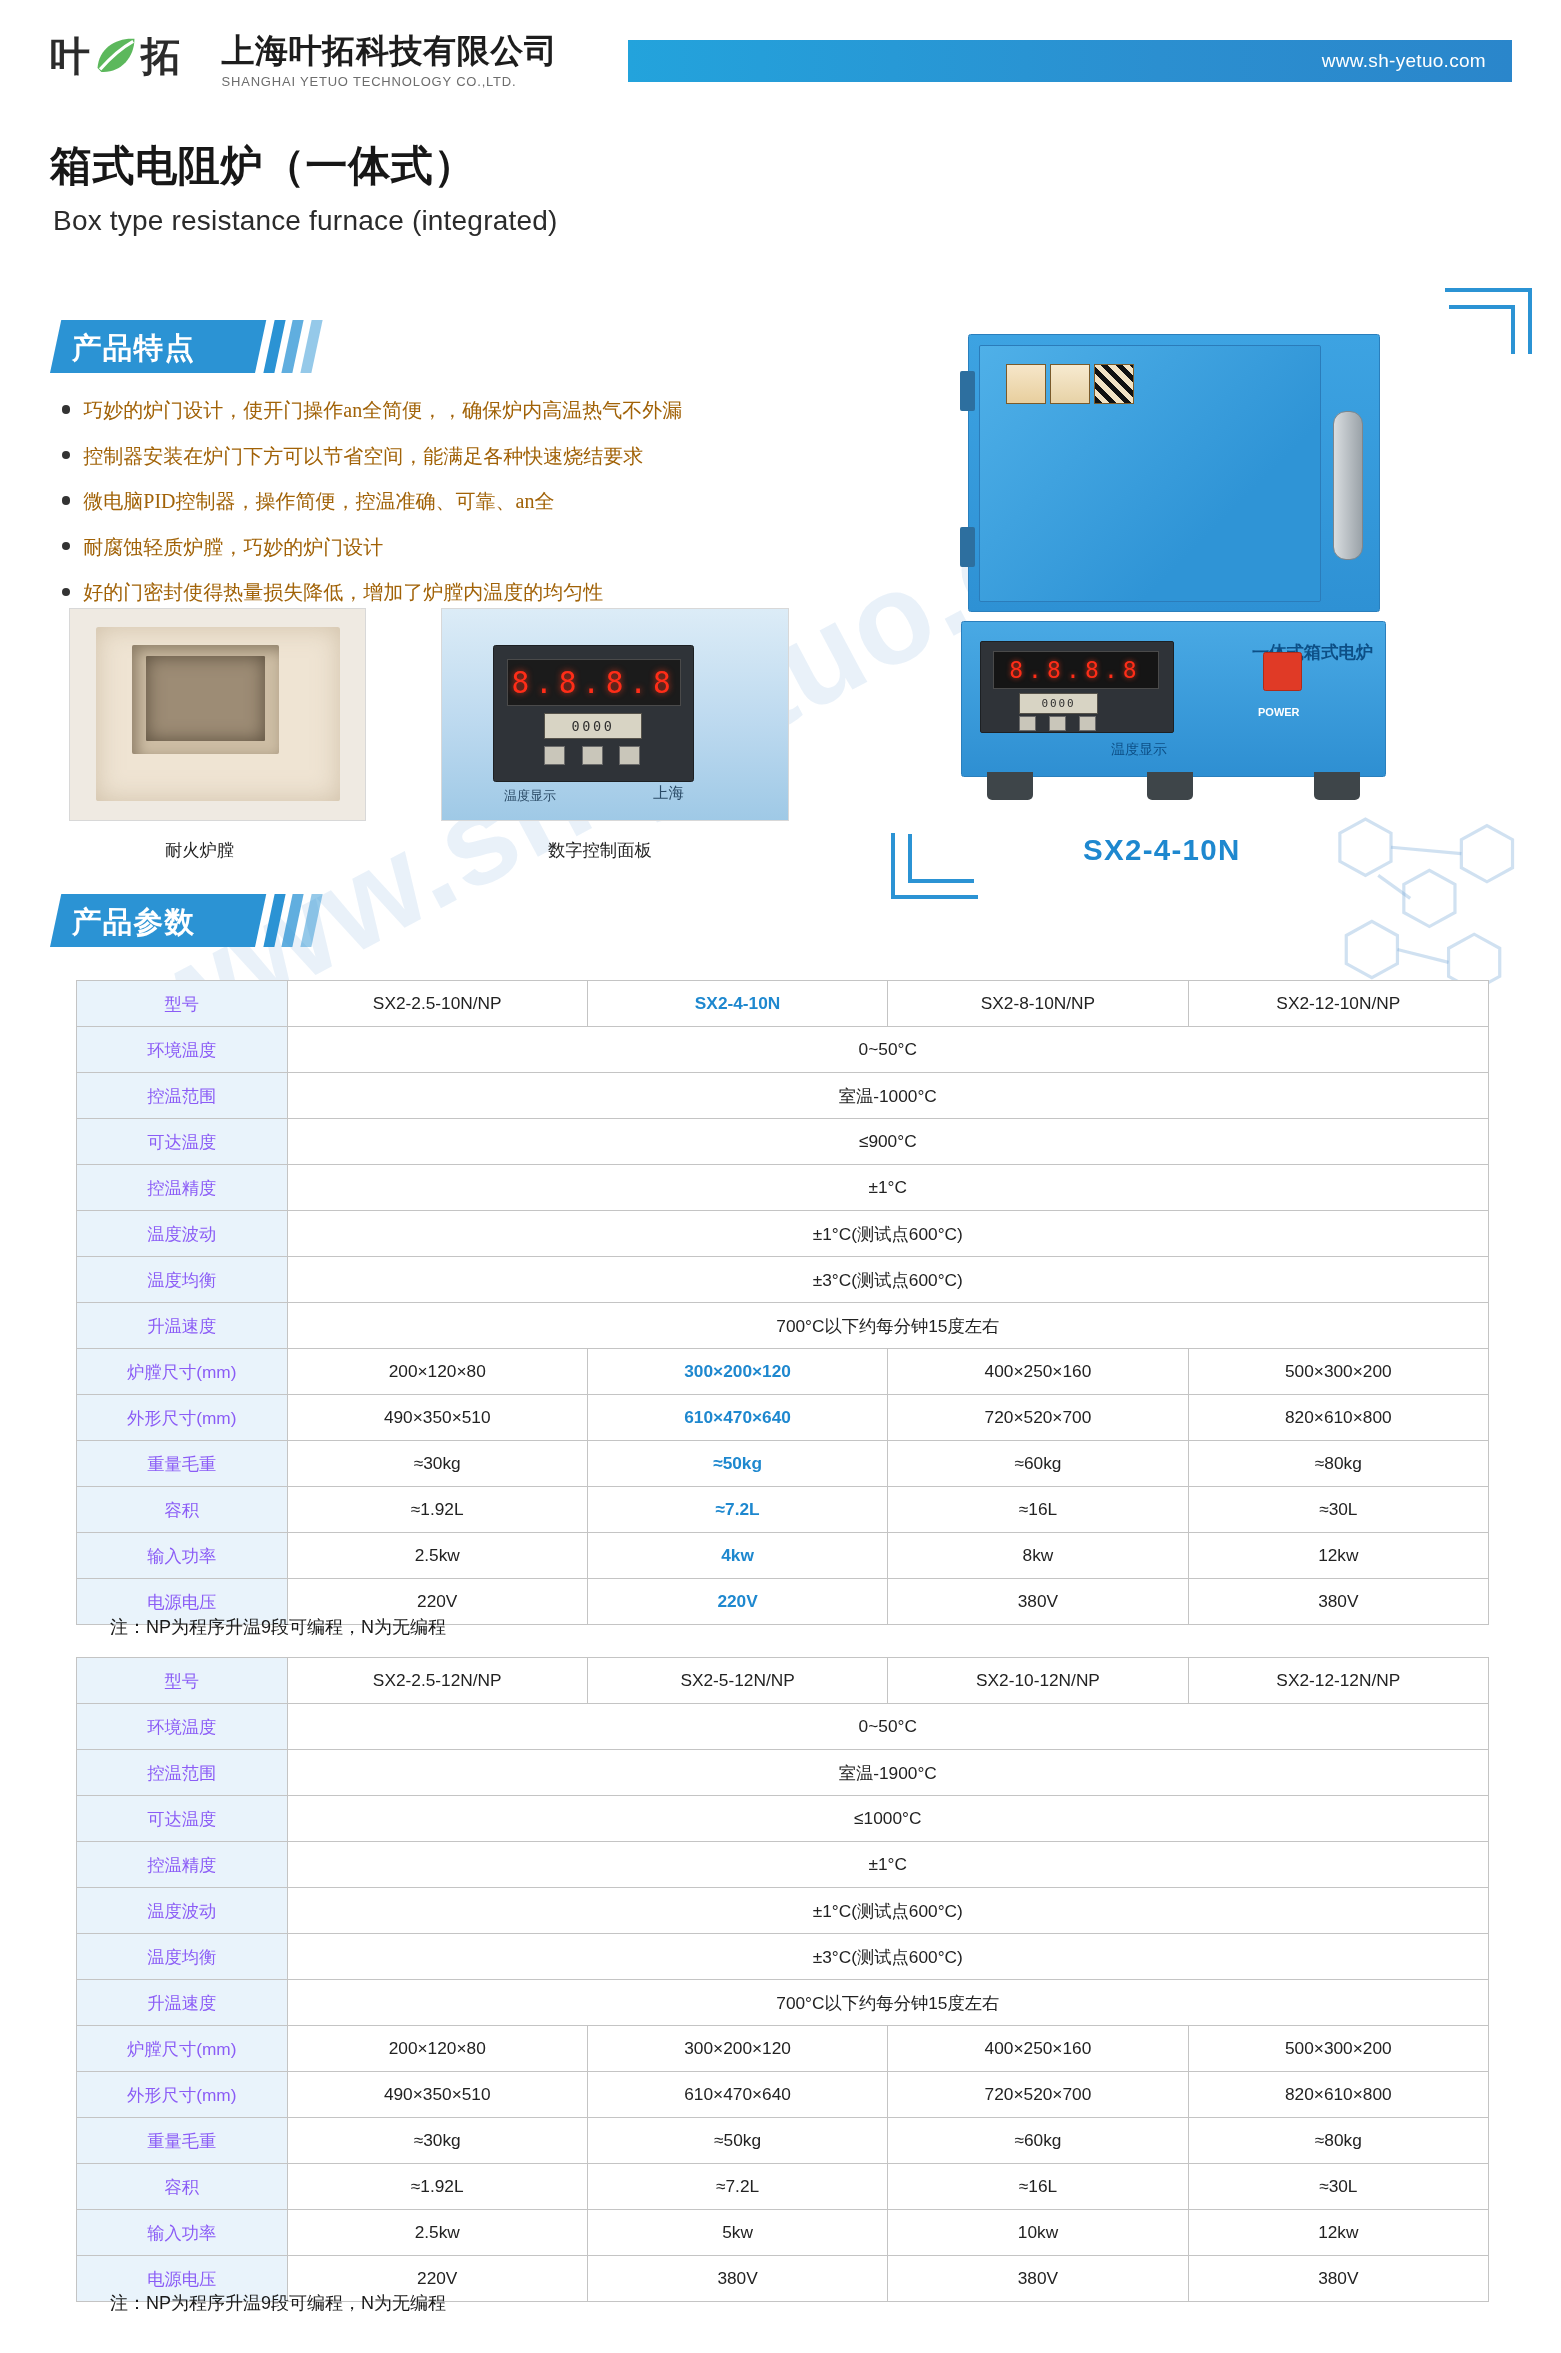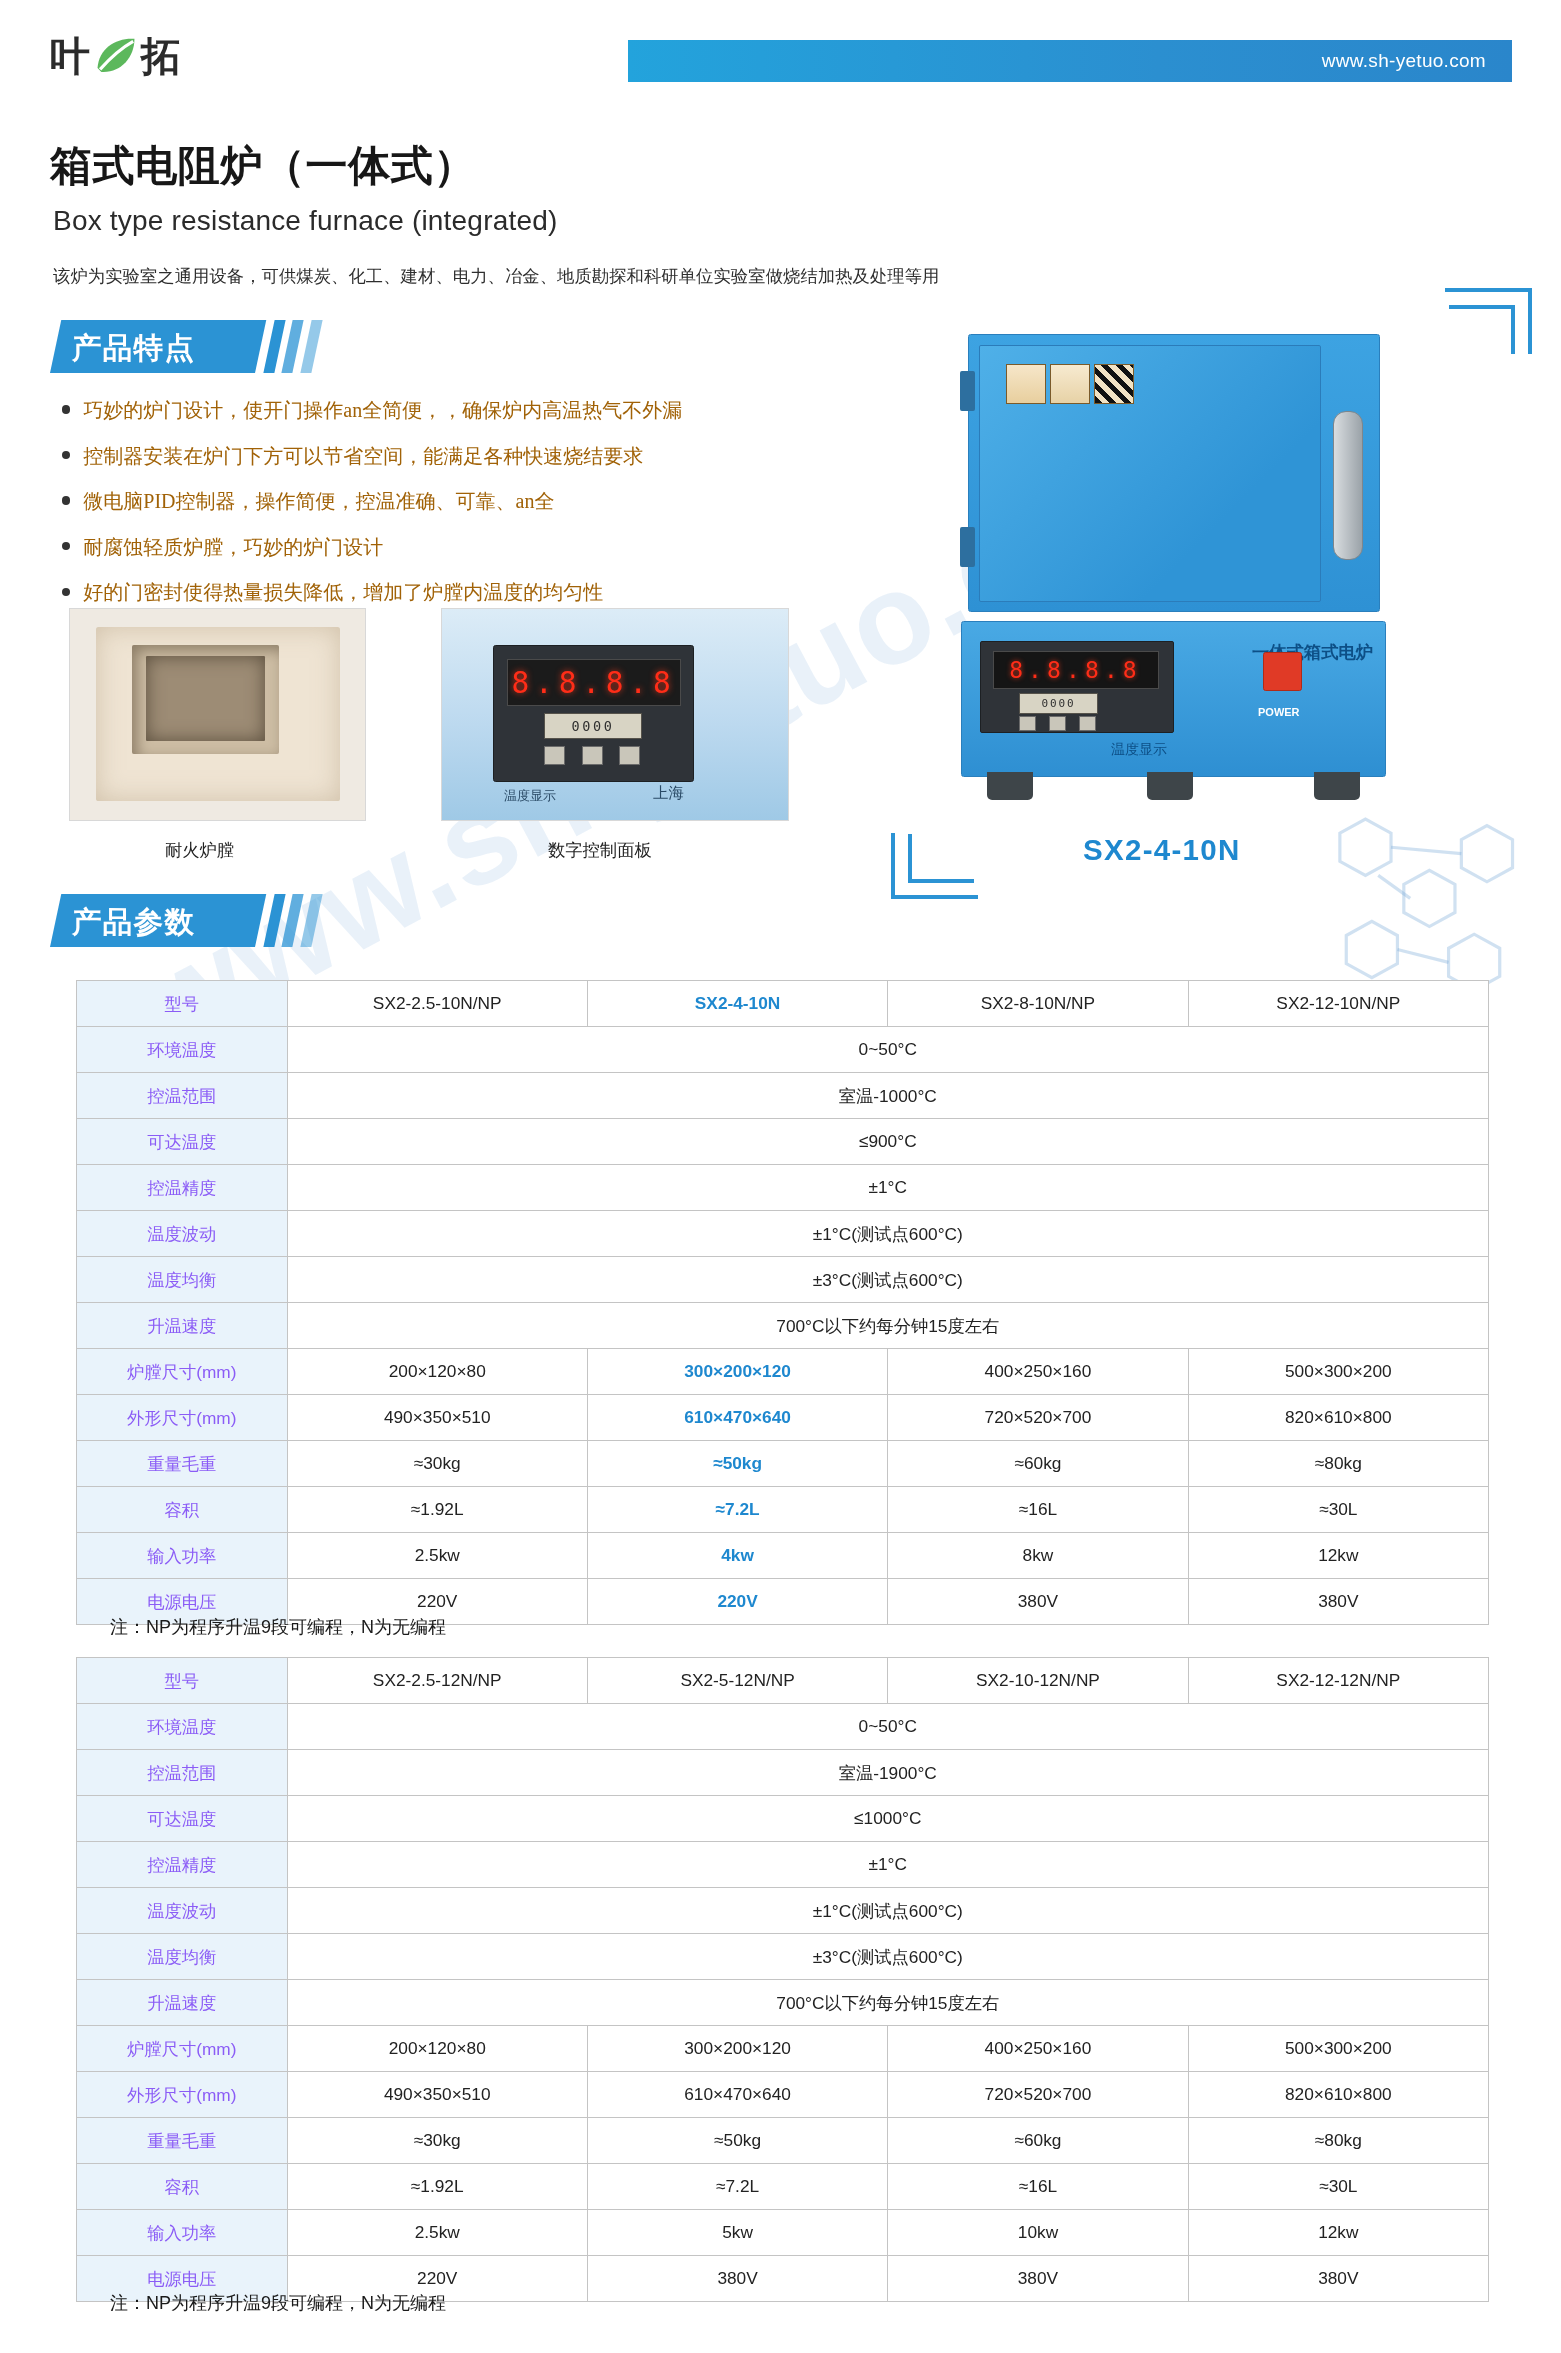--- a/index.html
+++ b/index.html
@@ -321,29 +321,32 @@
       <div class="logo-mark">
         <span class="logo-cn">叶</span>
         <span class="leaf">
           <svg width="42" height="40" viewBox="0 0 66 62">
             <path d="M4 50 C6 18 34 2 62 4 C62 34 40 58 10 56 Z" fill="#5cb85c"></path>
             <path d="M8 52 C24 34 42 18 60 8" stroke="#ffffff" stroke-width="5" fill="none"></path>
           </svg>
         </span>
         <span class="logo-cn">拓</span>
       </div>
+      <div class="logo-text">
+        <div class="logo-title">上海叶拓科技有限公司</div>
+        <div class="logo-sub">SHANGHAI YETUO TECHNOLOGY CO.,LTD.</div>
+      </div>
     </div>
     <div class="header-bar">
       <span class="header-url">www.sh-yetuo.com</span>
     </div>
   </div>
 
   <div class="h1-cn">箱式电阻炉（一体式）</div>
   <div class="h1-en">Box type resistance furnace (integrated)</div>
-  <div class="intro">该炉为实验室之通用设备，可供煤炭、化工、建材、电力、冶金、地质勘探和科研单位实验室做烧结加热及处理等用</div>
 
   <div class="section sec1" style="width:410px;">
     <div class="sec-plate" style="width:205px;">
       <span class="bg"></span>
       <span class="label">产品特点</span>
     </div>
     <div class="sec-arrows" style="left:211px;">
       <i class="a"></i>
         <i class="b"></i>
         <i class="c"></i>

